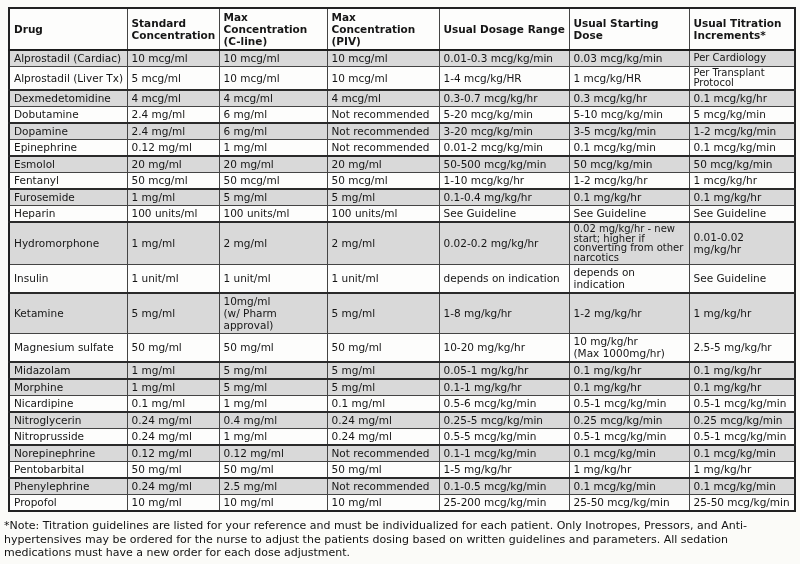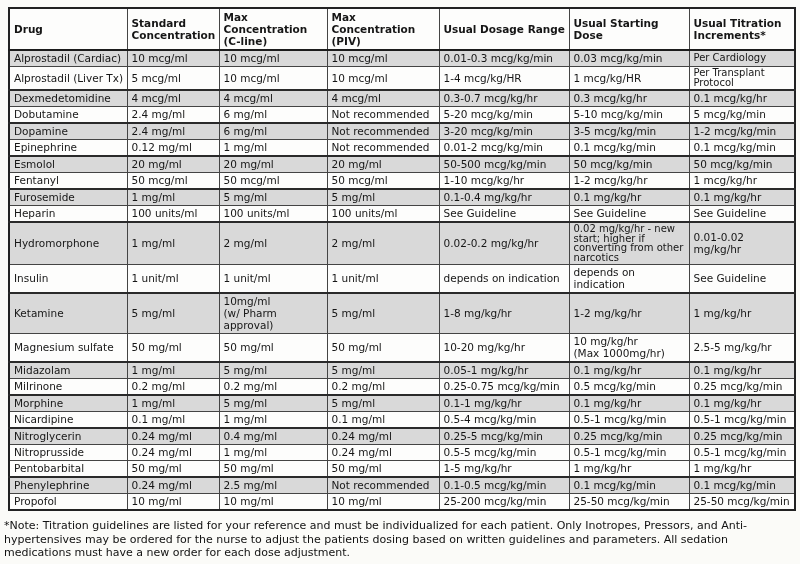--- a/index.html
+++ b/index.html
@@ -217,64 +217,64 @@
         </tr>
         <tr class="shaded group-start">
           <td>Midazolam</td>
           <td>1 mg/ml</td>
           <td>5 mg/ml</td>
           <td>5 mg/ml</td>
           <td>0.05-1 mg/kg/hr</td>
           <td>0.1 mg/kg/hr</td>
           <td>0.1 mg/kg/hr</td>
         </tr>
-        <tr class="plain">
-          <td>Milrinone</td>
-          <td>0.2 mg/ml</td>
-          <td>0.2 mg/ml</td>
-          <td>0.2 mg/ml</td>
-          <td>0.25-0.75 mcg/kg/min</td>
-          <td>0.5 mcg/kg/min</td>
-          <td>0.25 mcg/kg/min</td>
-        </tr>
         <tr class="shaded group-start">
           <td>Morphine</td>
           <td>1 mg/ml</td>
           <td>5 mg/ml</td>
           <td>5 mg/ml</td>
           <td>0.1-1 mg/kg/hr</td>
           <td>0.1 mg/kg/hr</td>
           <td>0.1 mg/kg/hr</td>
         </tr>
         <tr class="plain">
           <td>Nicardipine</td>
           <td>0.1 mg/ml</td>
           <td>1 mg/ml</td>
           <td>0.1 mg/ml</td>
-          <td>0.5-4 mcg/kg/min</td>
+          <td>0.5-6 mcg/kg/min</td>
           <td>0.5-1 mcg/kg/min</td>
           <td>0.5-1 mcg/kg/min</td>
         </tr>
         <tr class="shaded group-start">
           <td>Nitroglycerin</td>
           <td>0.24 mg/ml</td>
           <td>0.4 mg/ml</td>
           <td>0.24 mg/ml</td>
           <td>0.25-5 mcg/kg/min</td>
           <td>0.25 mcg/kg/min</td>
           <td>0.25 mcg/kg/min</td>
         </tr>
         <tr class="plain">
           <td>Nitroprusside</td>
           <td>0.24 mg/ml</td>
           <td>1 mg/ml</td>
           <td>0.24 mg/ml</td>
           <td>0.5-5 mcg/kg/min</td>
           <td>0.5-1 mcg/kg/min</td>
           <td>0.5-1 mcg/kg/min</td>
+        </tr>
+        <tr class="shaded group-start">
+          <td>Norepinephrine</td>
+          <td>0.12 mg/ml</td>
+          <td>0.12 mg/ml</td>
+          <td>Not recommended</td>
+          <td>0.1-1 mcg/kg/min</td>
+          <td>0.1 mcg/kg/min</td>
+          <td>0.1 mcg/kg/min</td>
         </tr>
         <tr class="plain">
           <td>Pentobarbital</td>
           <td>50 mg/ml</td>
           <td>50 mg/ml</td>
           <td>50 mg/ml</td>
           <td>1-5 mg/kg/hr</td>
           <td>1 mg/kg/hr</td>
           <td>1 mg/kg/hr</td>
         </tr>

